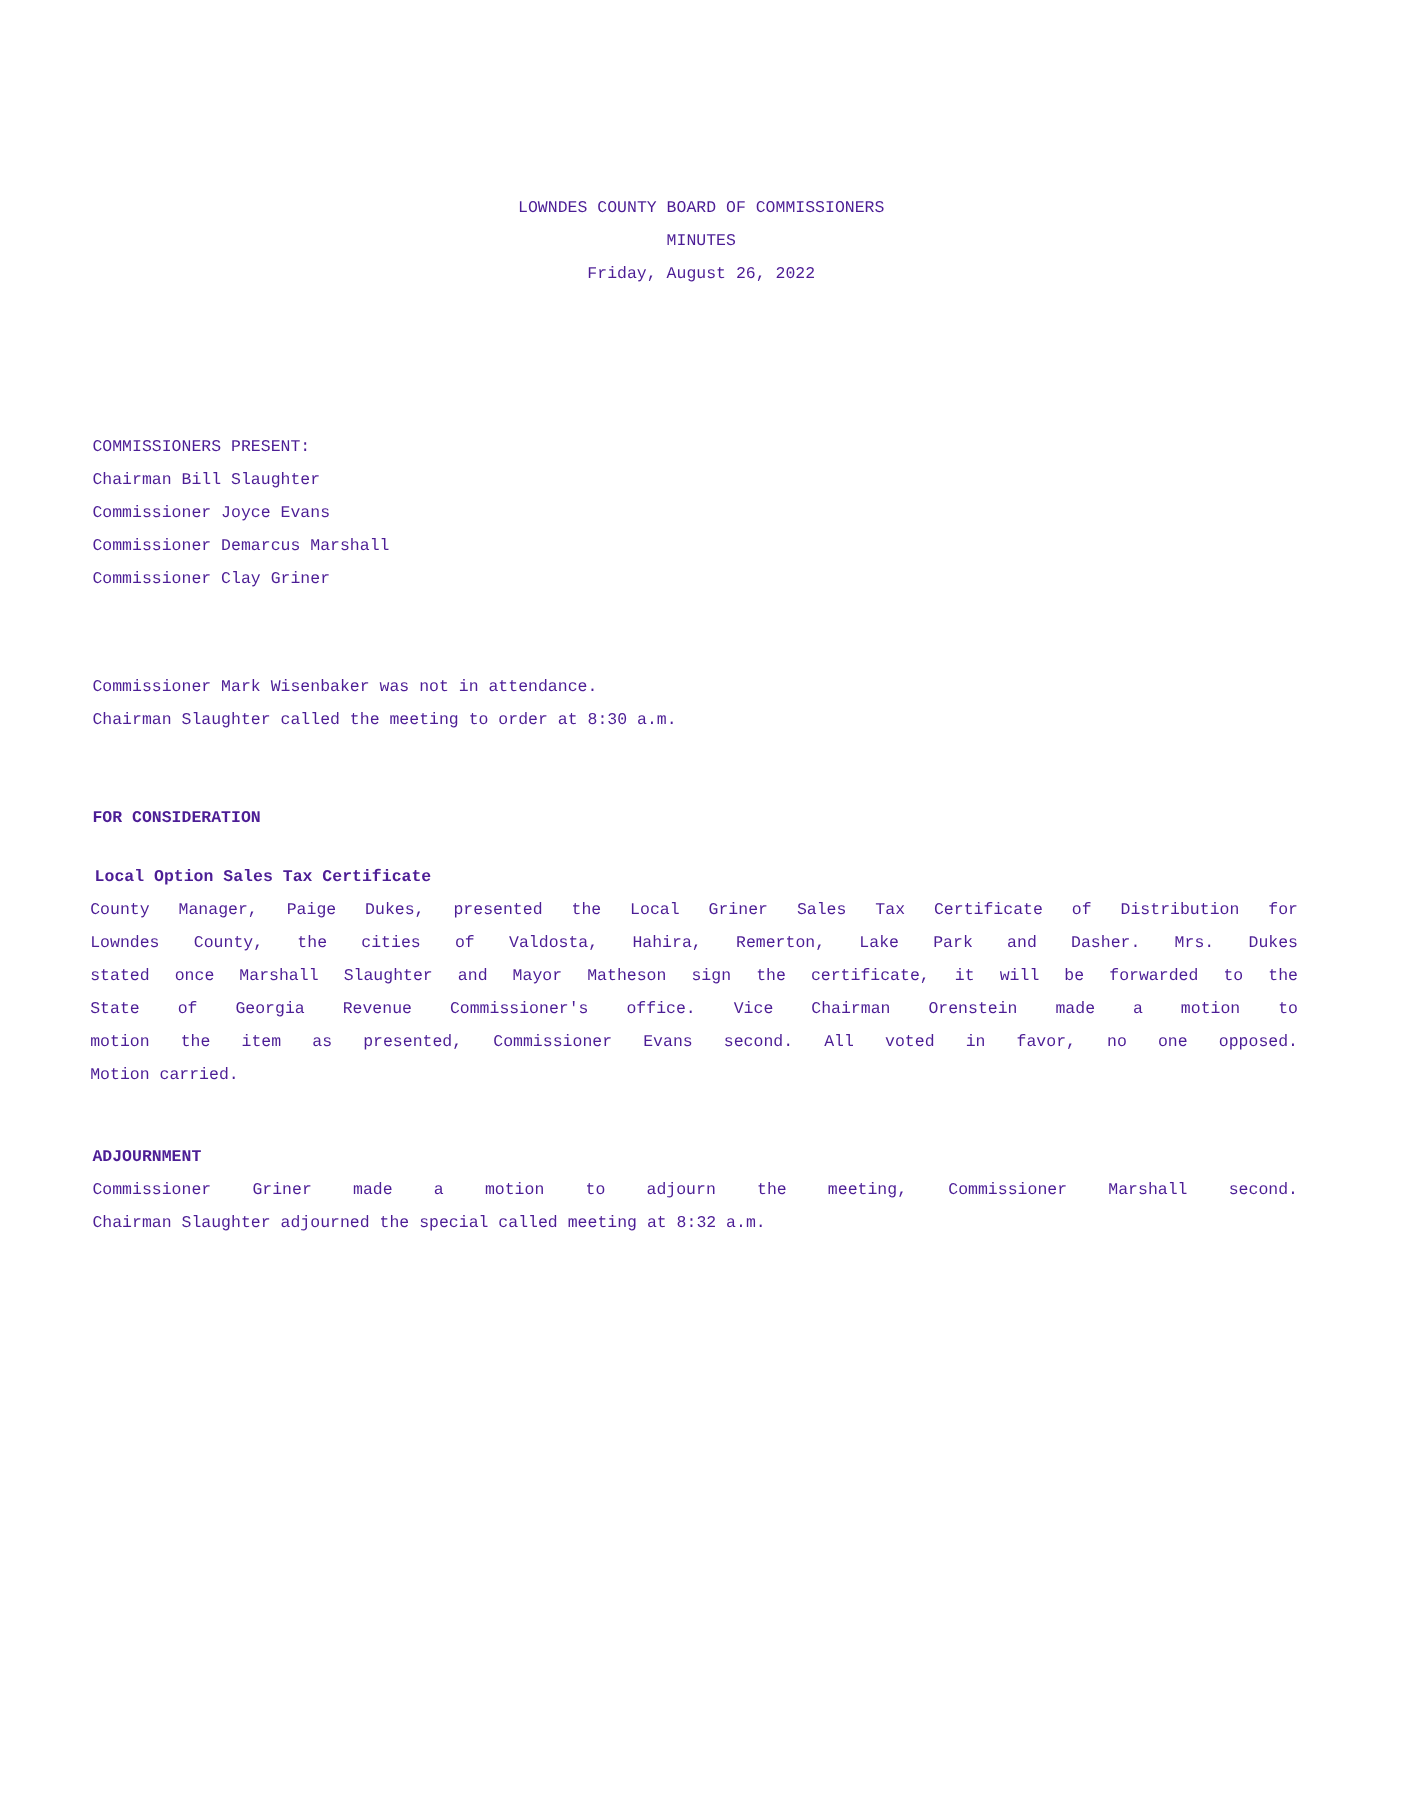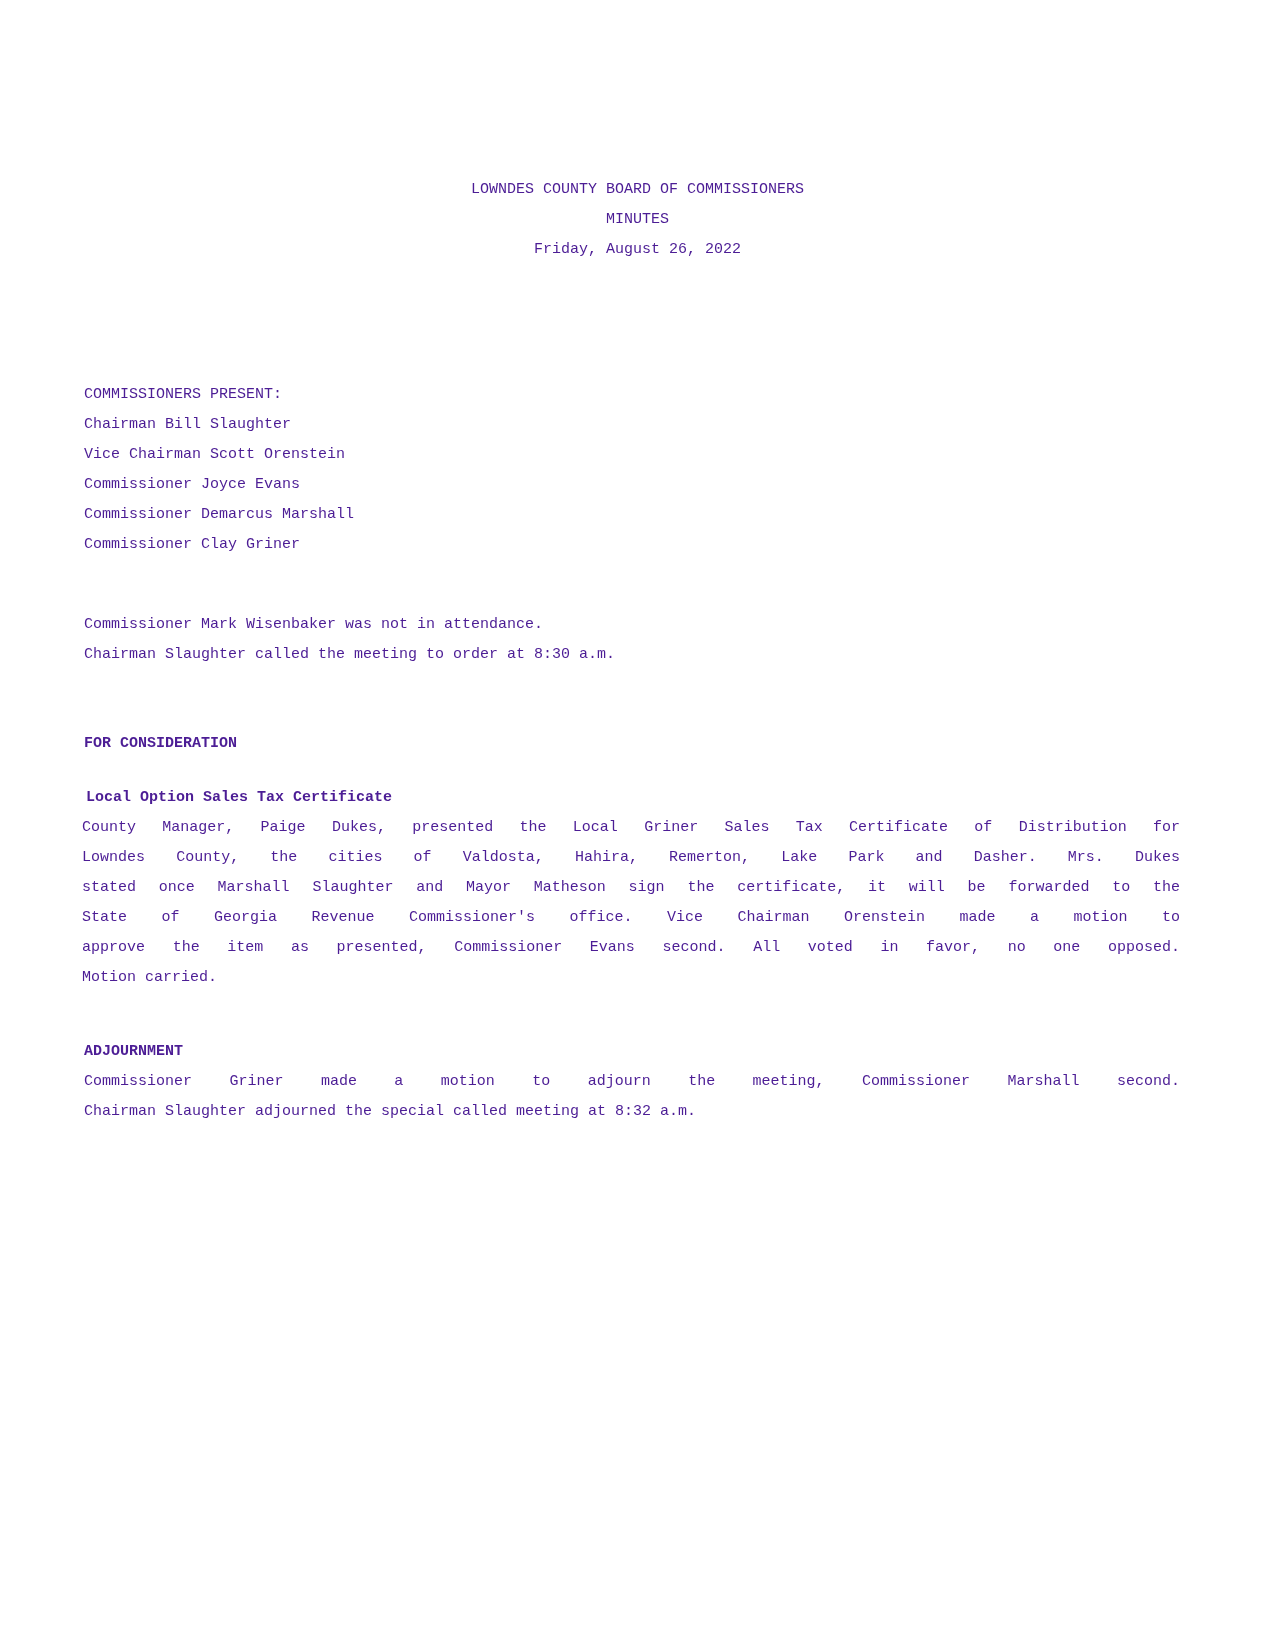--- a/index.html
+++ b/index.html
@@ -18,21 +18,21 @@
     color: #4c1d95;
     overflow: hidden;
   }
   .abs { position: absolute; }
   .title-block {
     top: 175px;
     left: 0;
     width: 1275px;
     text-align: center;
   }
-  .present-block { top: 380px; left: 84px; }
+  .present-block { top: 392px; left: 84px; }
   .absent-note   { top: 610px; left: 84px; }
   .call-note     { top: 640px; left: 84px; }
   .heading { font-weight: bold; text-align: center; }
   .fc-heading  { top: 729px;  left: 84px; }
   .fc-body     { top: 783px;  left: 82px;  width: 1098px; }
   .adj-heading { top: 1037px; left: 84px; }
   .adj-body    { top: 1067px; left: 84px;  width: 1096px; }
   .item-title { font-weight: bold; padding-left: 4px; }
   .jline {
     text-align: justify;
@@ -46,39 +46,38 @@
 
   <header class="abs title-block">
     <div>LOWNDES COUNTY BOARD OF COMMISSIONERS</div>
     <div>MINUTES</div>
     <div>Friday, August 26, 2022</div>
   </header>
 
   <section class="abs present-block">
     <div>COMMISSIONERS PRESENT:</div>
     <div>Chairman Bill Slaughter</div>
-    <div>Vice Chairman Scott Orenstein</div>
     <div>Commissioner Joyce Evans</div>
     <div>Commissioner Demarcus Marshall</div>
     <div>Commissioner Clay Griner</div>
   </section>
 
   <div class="abs absent-note">Commissioner Mark Wisenbaker was not in attendance.</div>
 
   <div class="abs call-note">Chairman Slaughter called the meeting to order at 8:30 a.m.</div>
 
   <h2 class="abs heading fc-heading" style="font-size:inherit;margin:0;">FOR CONSIDERATION</h2>
 
   <section class="abs fc-body">
     <div class="item-title">Local Option Sales Tax Certificate</div>
     <div class="jline">County Manager, Paige Dukes, presented the Local Griner Sales Tax Certificate of Distribution for</div>
     <div class="jline">Lowndes County, the cities of Valdosta, Hahira, Remerton, Lake Park and Dasher.  Mrs. Dukes</div>
     <div class="jline">stated once Marshall Slaughter and Mayor Matheson sign the certificate, it will be forwarded to the</div>
     <div class="jline">State of Georgia Revenue Commissioner's office.  Vice Chairman Orenstein made a motion to</div>
-    <div class="jline">approve the item as presented, Commissioner Evans second.  All voted in favor, no one opposed.</div>
+    <div class="jline">motion the item as presented, Commissioner Evans second.  All voted in favor, no one opposed.</div>
     <div>Motion carried.</div>
   </section>
 
   <h2 class="abs heading adj-heading" style="font-size:inherit;margin:0;">ADJOURNMENT</h2>
 
   <section class="abs adj-body">
     <div class="jline">Commissioner Griner made a motion to adjourn the meeting, Commissioner Marshall second.</div>
     <div>Chairman Slaughter adjourned the special called meeting at 8:32 a.m.</div>
   </section>
 

